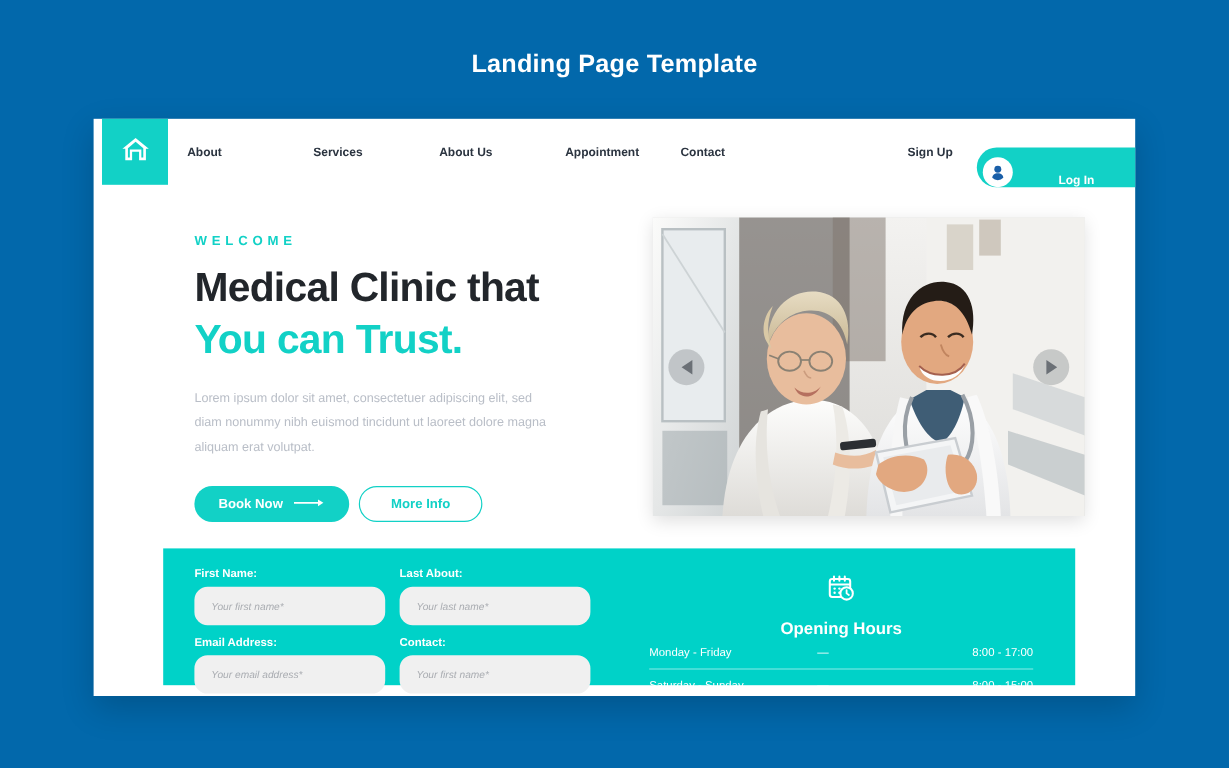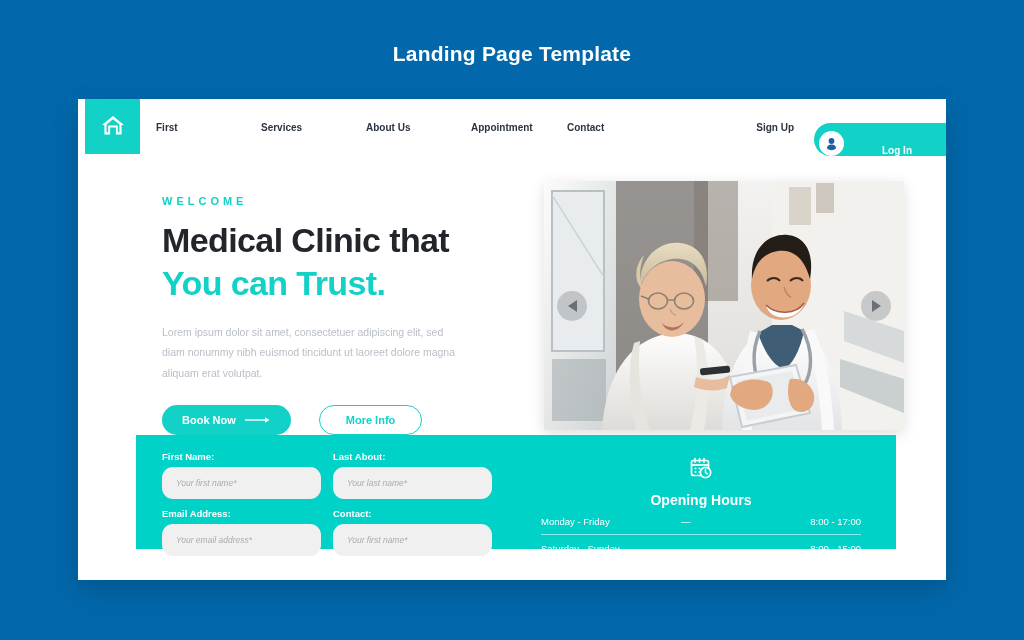--- a/index.html
+++ b/index.html
@@ -62,21 +62,21 @@
     color:#12d1c6; font-size:11px; font-weight:bold; letter-spacing:4px;
   }
   .headline{
     margin-top:12px; color:#22262b;
     font-size:34px; font-weight:bold; line-height:1.25; letter-spacing:-.6px;
   }
   .headline .teal{ color:#12d1c6; display:block; }
   .hero-copy{
     margin-top:18px; color:#b9bec7; font-size:10.5px; line-height:1.95; width:305px;
   }
-  .cta-row{ margin-top:22px; display:flex; align-items:center; gap:28px; }
+  .cta-row{ margin-top:22px; display:flex; align-items:center; gap:8px; }
   .btn-primary{
     height:30px; padding:0 20px; border-radius:15px; background:#12d1c6;
     color:#ffffff; font-size:11px; font-weight:bold;
     display:flex; align-items:center; gap:9px; cursor:pointer; border:none;
   }
   .btn-outline{
     height:30px; padding:0 26px; border-radius:15px; background:#ffffff;
     border:1.4px solid #12d1c6; color:#12d1c6; font-size:11px; font-weight:bold;
     display:flex; align-items:center; cursor:pointer;
   }
@@ -94,21 +94,21 @@
     display:flex; align-items:center; justify-content:center; cursor:pointer;
   }
   .arrow-prev{ left:13px; }
   .arrow-next{ right:13px; }
   .tri{ width:0; height:0; border-top:6px solid transparent; border-bottom:6px solid transparent; }
   .tri-l{ border-right:9px solid #6b7076; }
   .tri-r{ border-left:9px solid #6b7076; }
 
   
   .band{
-    position:absolute; left:58px; top:336px; width:760px; height:114px;
+    position:absolute; left:58px; top:358px; width:760px; height:114px;
     background:#00d2c8;
   }
   .form-grid{
     position:absolute; left:26px; top:16px; width:330px;
     display:grid; grid-template-columns:1fr 1fr; gap:9px 12px;
   }
   .field-label{ color:#ffffff; font-size:9.5px; font-weight:bold; margin-bottom:5px; }
   .field-input{
     height:22px; border-radius:11px; background:#f0f0f0; border:none;
     padding:16px 14px; width:100%; color:#9b9ea3; font-size:8.5px; font-style:italic;
@@ -142,21 +142,21 @@
       <div class="home-square">
         <span>
           <svg width="26" height="24" viewBox="0 0 26 24">
             <path d="M13 3 L24 12 L21.6 12 L21.6 21.5 L15.9 21.5 L15.9 14.5 L10.1 14.5 L10.1 21.5 L4.4 21.5 L4.4 12 L2 12 Z" fill="#ffffff"></path>
             <path d="M13 6.2 L6.6 11.6 L6.6 19.3 L8.2 19.3 L8.2 12.6 L17.8 12.6 L17.8 19.3 L19.4 19.3 L19.4 11.6 Z" fill="#12d1c6"></path>
           </svg>
         </span>
       </div>
 
       <div class="nav-links">
-        <span class="nav-link">First</span>
+        <span class="nav-link">About</span>
         <span class="nav-link">Services</span>
         <span class="nav-link">About Us</span>
         <span class="nav-link appointment">Appointment</span>
         <span class="nav-link">Contact</span>
       </div>
 
       <div class="signup">Sign Up</div>
 
       <div class="login-pill">
         <span class="login-avatar">

